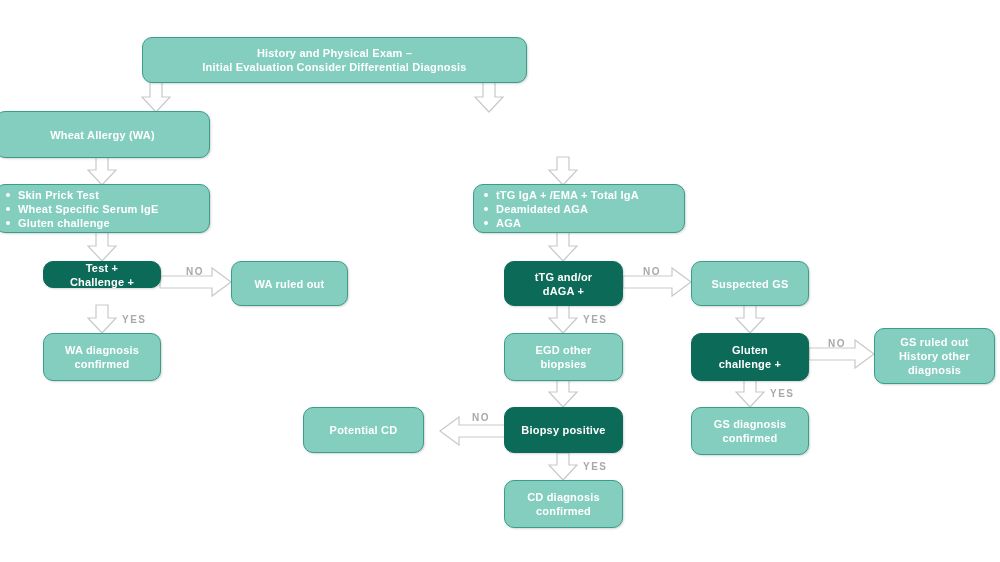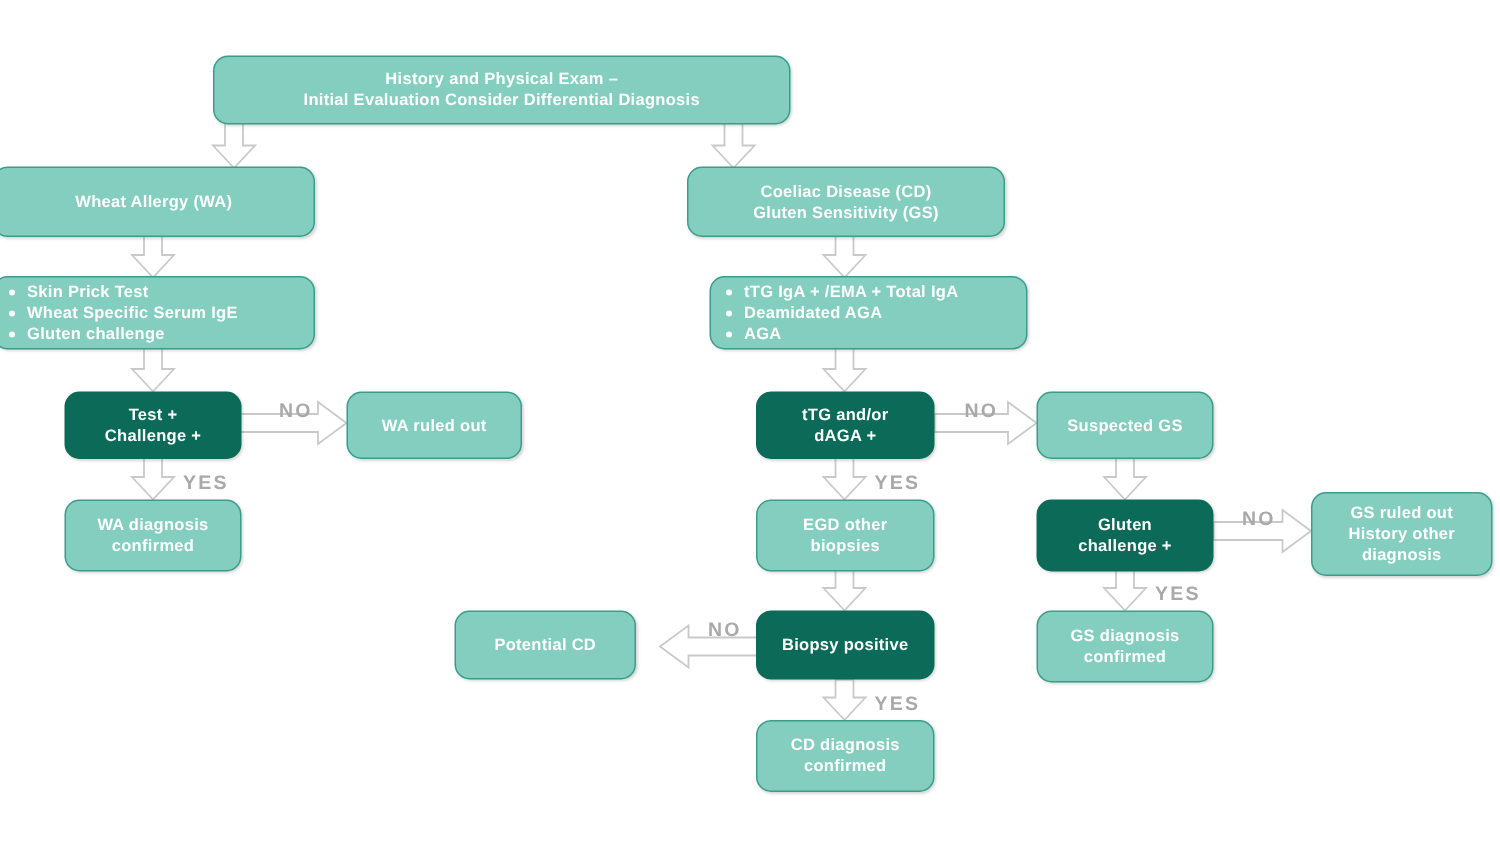--- a/index.html
+++ b/index.html
@@ -65,21 +65,21 @@
   
   #arrows {
     position: absolute;
     left: 0; top: 0;
     width: 1000px; height: 562px;
     pointer-events: none;
   }
   .lbl {
     position: absolute;
     color: #a9a9a9;
-    font-size: 13px;
+    font-size: 10px;
     font-weight: bold;
     letter-spacing: 1.5px;
     white-space: nowrap;
   }
 </style>
 </head>
 <body>
 
 <div id="canvas">
 
@@ -128,38 +128,34 @@
   <div class="node light" style="left:-5px; top:111px; width:215px; height:47px;">
     <span class="line">Wheat Allergy (WA)</span>
   </div>
 
   <div class="node light list" style="left:-5px; top:184px; width:215px; height:49px;">
     <span class="li">Skin Prick Test</span>
     <span class="li">Wheat Specific Serum IgE</span>
     <span class="li">Gluten challenge</span>
   </div>
 
-  <div class="node dark" style="left:43px; top:261px; width:118px; height:45px;">
+  <div class="node dark" style="left:43px; top:261px; width:118px; height:27px;">
     <span class="line">Test +</span>
     <span class="line">Challenge +</span>
   </div>
 
   <div class="node light" style="left:231px; top:261px; width:117px; height:45px;">
     <span class="line">WA ruled out</span>
   </div>
 
   <div class="node light" style="left:43px; top:333px; width:118px; height:48px;">
     <span class="line">WA diagnosis</span>
     <span class="line">confirmed</span>
   </div>
 
-  <div class="node light" style="left:458px; top:111px; width:212px; height:47px;">
-    <span class="line">Coeliac Disease (CD)</span>
-    <span class="line">Gluten Sensitivity (GS)</span>
-  </div>
 
   <div class="node light list" style="left:458px; top:184px; width:212px; height:49px;margin-left:15px;">
     <span class="li">tTG IgA + /EMA + Total IgA</span>
     <span class="li">Deamidated AGA</span>
     <span class="li">AGA</span>
   </div>
 
   <div class="node dark" style="left:504px; top:261px; width:119px; height:45px;">
     <span class="line">tTG and/or</span>
     <span class="line">dAGA +</span>

